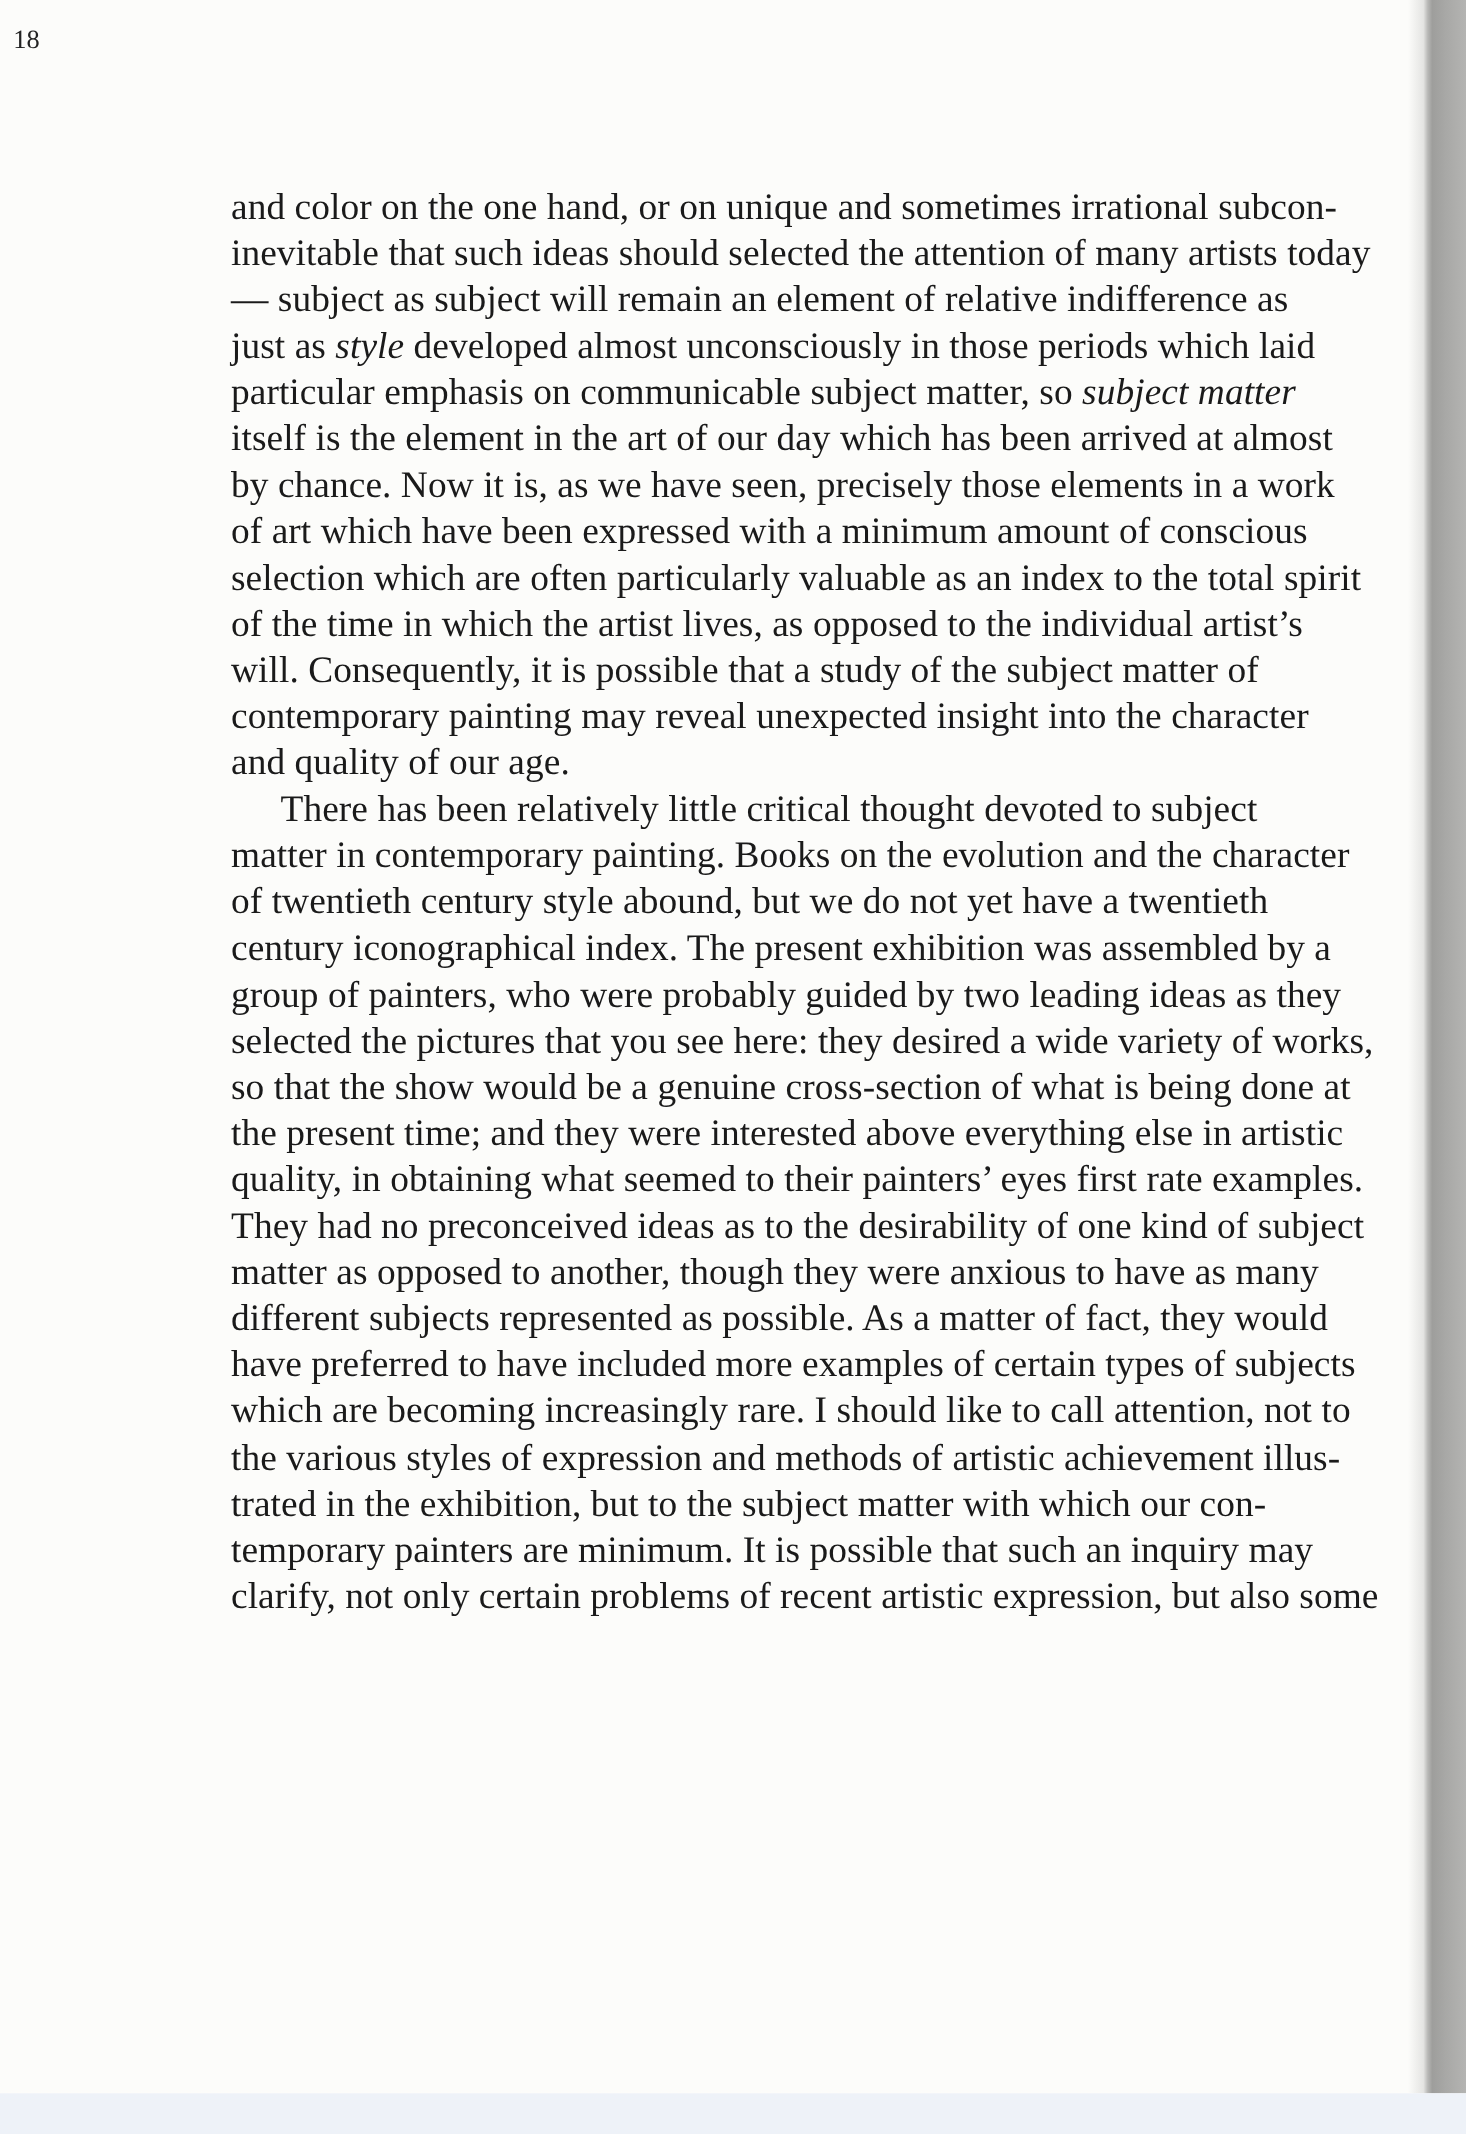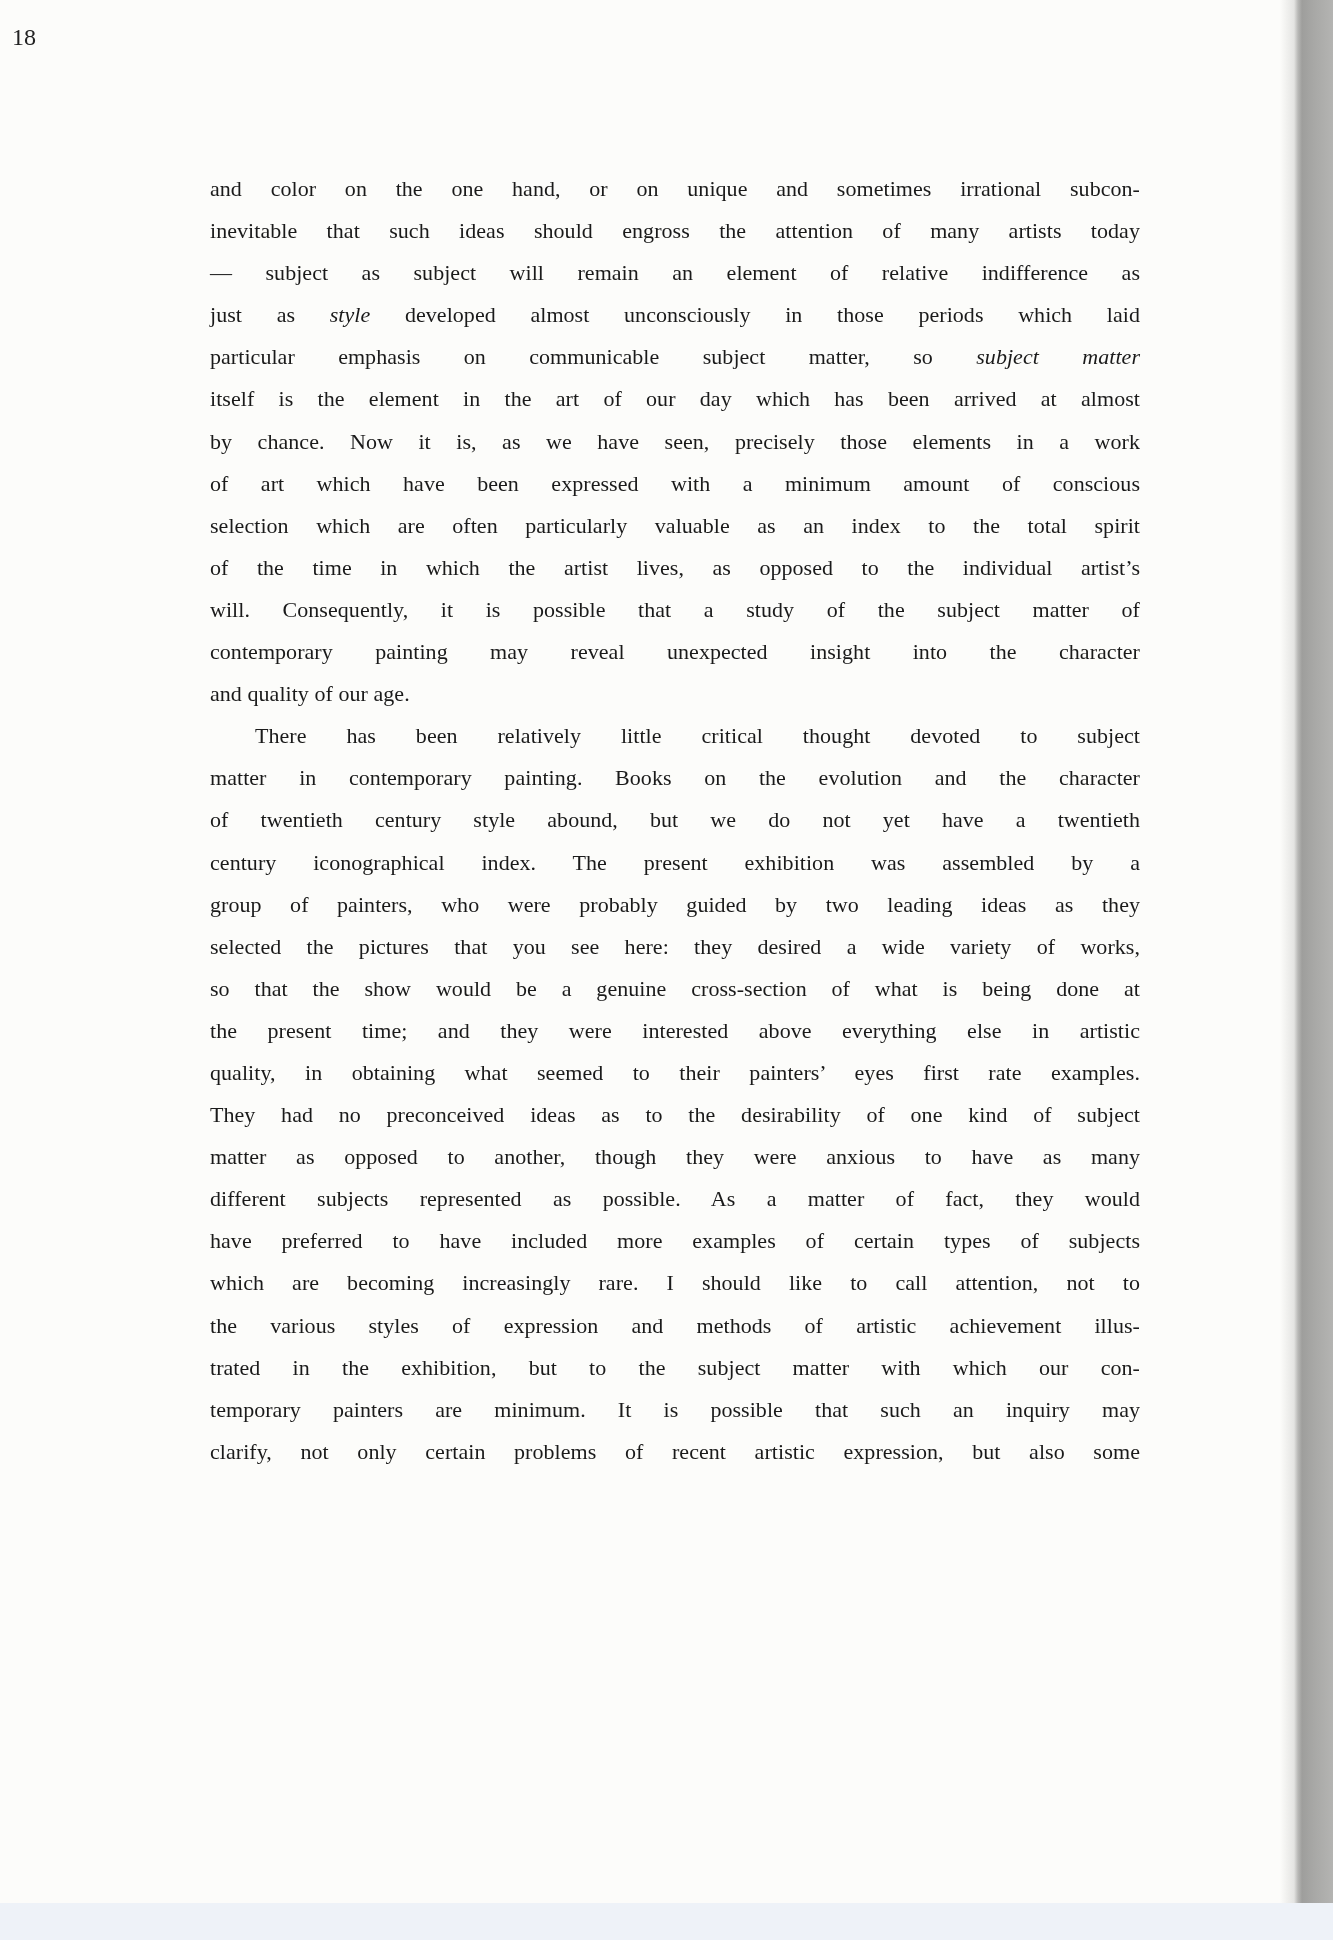--- a/index.html
+++ b/index.html
@@ -54,21 +54,21 @@
       color: #222;
     }
     .text-block {
       position: absolute;
       left: 210px;
       top: 168px;
       width: 930px;
     }
     .line {
       display: block;
-      font-size: 22px;
+      font-size: 34px;
       line-height: 42.1px;
       height: 42.1px;
       white-space: nowrap;
       text-align: justify;
       text-align-last: justify;
       letter-spacing: 0.05px;
     }
     .line.last {
       text-align-last: left;
     }
@@ -85,21 +85,21 @@
 </head>
 <body>
 
 <div class="page">
   <div class="page-number">18</div>
 
   <div class="text-block">
 
     <div class="paragraph">
       <span class="line">and color on the one hand, or on unique and sometimes irrational subcon-</span>
-      <span class="line">inevitable that such ideas should engross the attention of many artists today</span>
+      <span class="line">inevitable that such ideas should selected the attention of many artists today</span>
       <span class="line">— subject as subject will remain an element of relative indifference as</span>
       <span class="line"><span>just as </span><span class="it">style</span><span> developed almost unconsciously in those periods which laid</span></span>
       <span class="line"><span>particular emphasis on communicable subject matter, so </span><span class="it">subject matter</span><span></span></span>
       <span class="line">itself is the element in the art of our day which has been arrived at almost</span>
       <span class="line">by chance. Now it is, as we have seen, precisely those elements in a work</span>
       <span class="line">of art which have been expressed with a minimum amount of conscious</span>
       <span class="line">selection which are often particularly valuable as an index to the total spirit</span>
       <span class="line">of the time in which the artist lives, as opposed to the individual artist’s</span>
       <span class="line">will. Consequently, it is possible that a study of the subject matter of</span>
       <span class="line">contemporary painting may reveal unexpected insight into the character</span>

